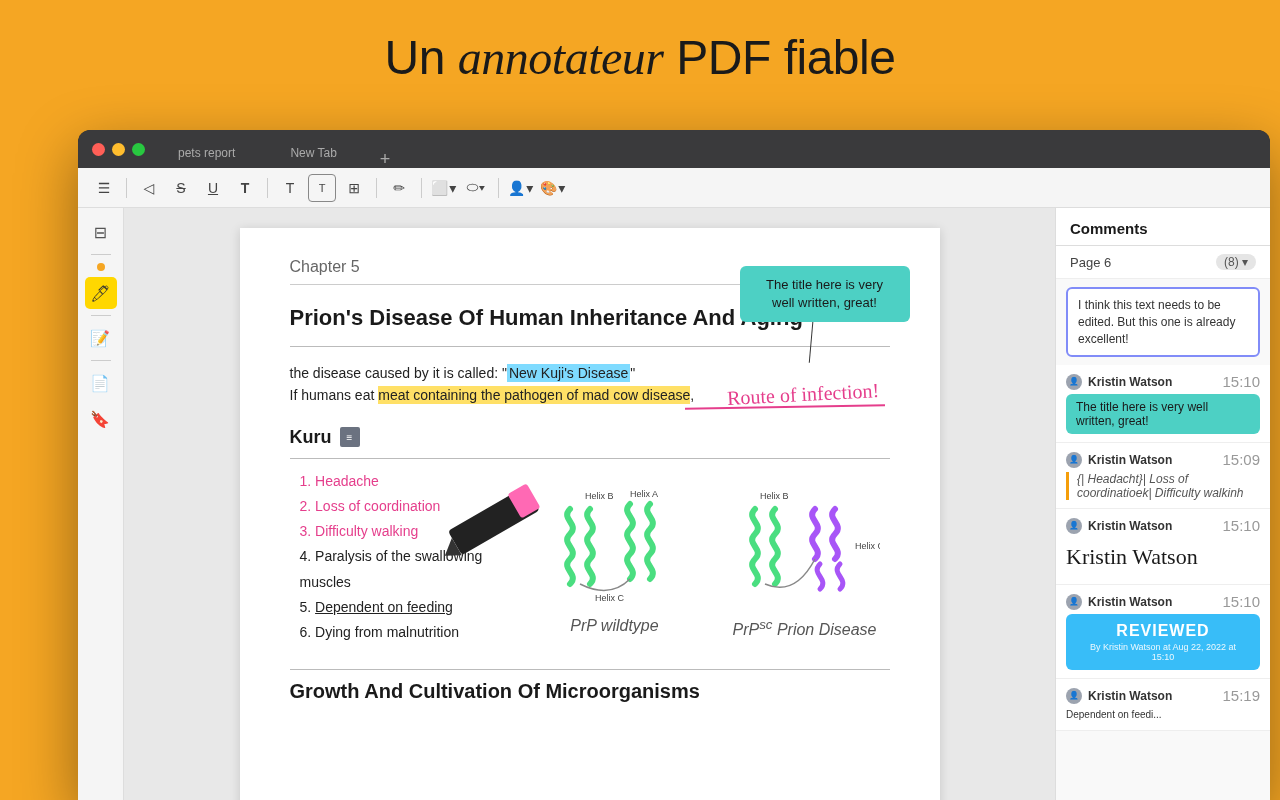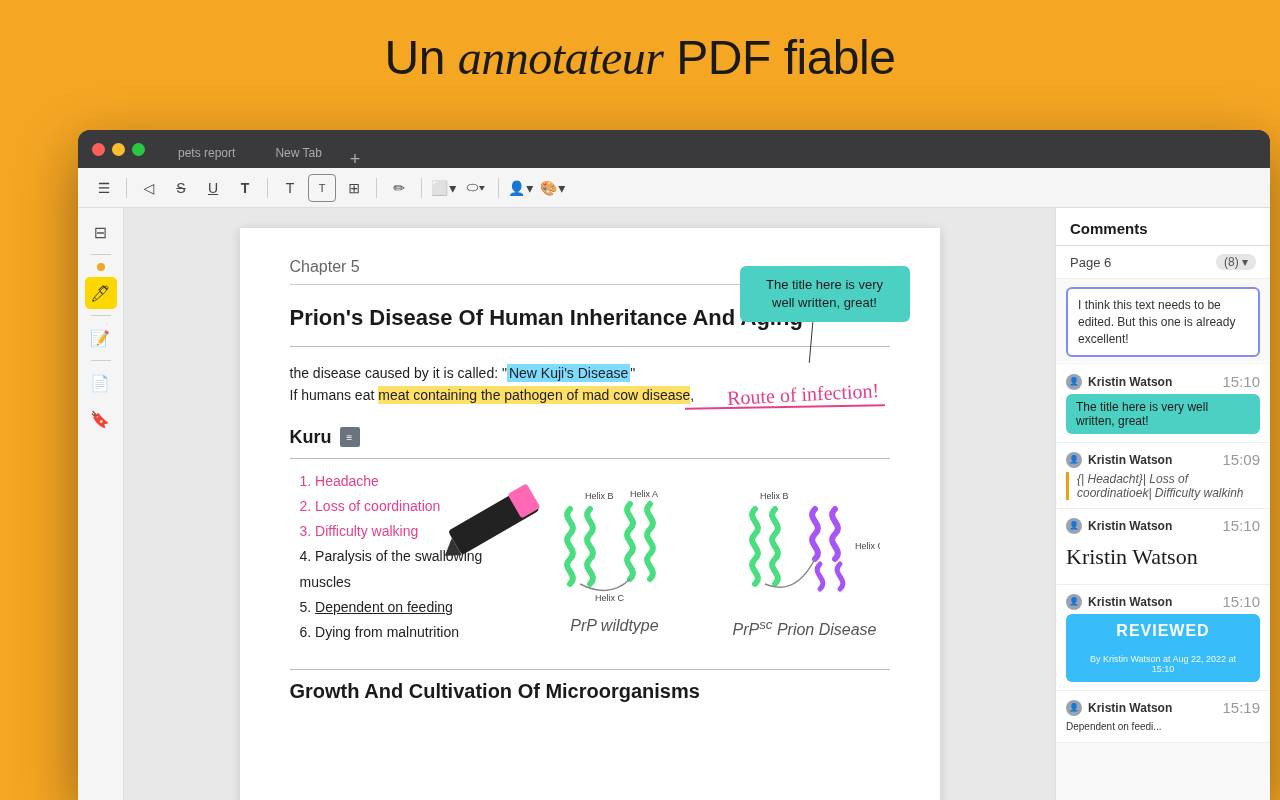--- a/index.html
+++ b/index.html
@@ -58,21 +58,21 @@
     .tl { width: 13px; height: 13px; border-radius: 50%; }
     .tl-red { background: #FF5F57; }
     .tl-yellow { background: #FFBD2E; }
     .tl-green { background: #28C840; }
 
     .tabs {
       display: flex;
       align-items: flex-end;
       height: 100%;
       padding-left: 80px;
-      gap: 0;
+      gap: 15px;
     }
     .tab {
       height: 30px;
       padding: 0 20px;
       display: flex;
       align-items: center;
       font-size: 12px;
       color: #aaa;
       cursor: pointer;
       border-radius: 8px 8px 0 0;
@@ -430,21 +430,21 @@
     }
     .reviewed-title {
       font-size: 16px;
       font-weight: 700;
       color: white;
       letter-spacing: 1px;
     }
     .reviewed-sub {
       font-size: 9px;
       color: rgba(255,255,255,0.9);
-      margin-top: 14px;
+      margin-top: 2px;
     }
 
     
     .comment-input-box {
       background: white;
       border: 2px solid #818CF8;
       border-radius: 6px;
       padding: 8px 10px;
       margin: 8px 10px;
       font-size: 12px;

